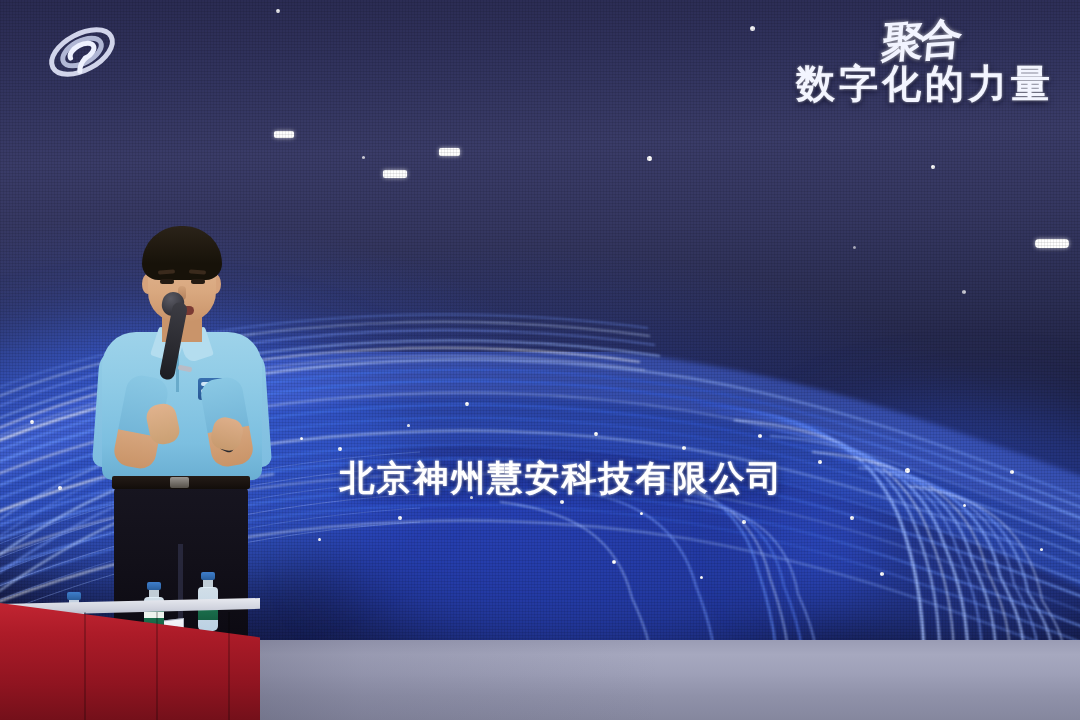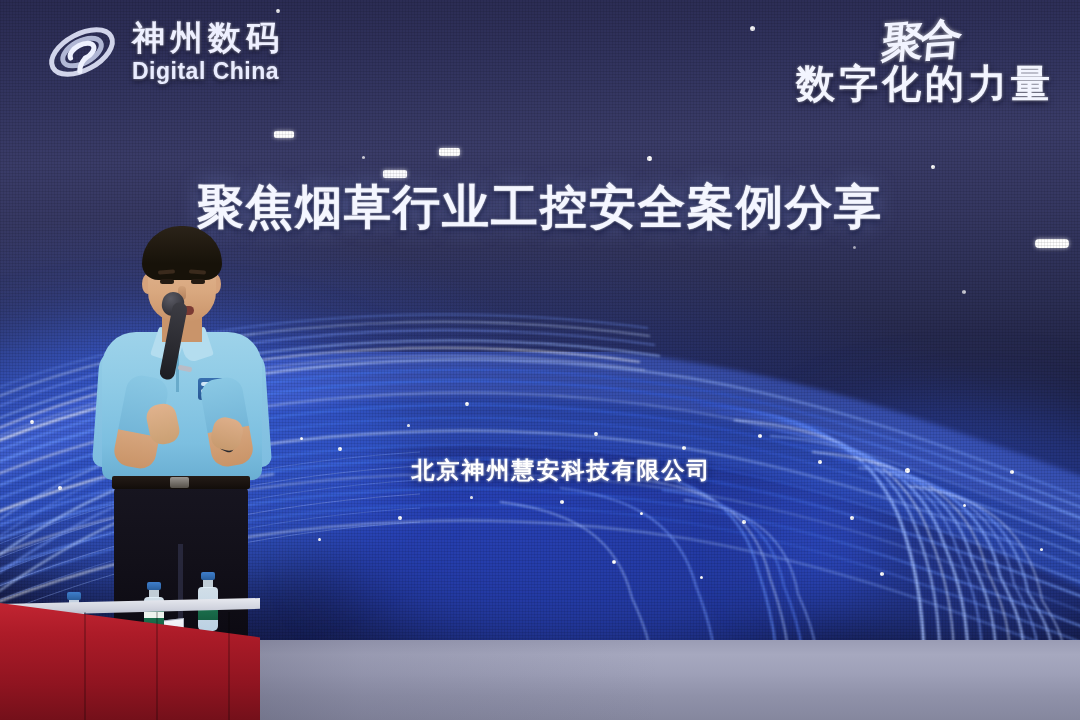--- a/index.html
+++ b/index.html
@@ -68,21 +68,21 @@
   .slide-date{
     position:absolute;left:0;right:0;top:350px;
     text-align:center;
     font-size:26px;font-weight:bold;letter-spacing:1px;
     color:#eef1ff;
     text-shadow:0 0 2px rgba(255,255,255,.7),0 2px 6px rgba(10,14,50,.9);
   }
   .slide-company{
     position:absolute;left:0;right:0;top:455px;
     text-align:center;
-    font-size:23px;font-weight:bold;letter-spacing:2px;
+    font-size:35px;font-weight:bold;letter-spacing:2px;
     color:#ffffff;
     text-shadow:0 0 3px rgba(255,255,255,.8),0 2px 8px rgba(10,20,70,.9);
     padding-left:43px;
   }
 
   
   .brand{
     position:absolute;left:44px;top:18px;
     display:flex;align-items:center;gap:12px;
   }
@@ -381,37 +381,32 @@
     <div class="dot" style="left:612px;top:560px;width:4px;height:4px;"></div>
     <div class="dot" style="left:700px;top:576px;width:3px;height:3px;"></div>
     <div class="dot" style="left:880px;top:572px;width:4px;height:4px;"></div>
     <div class="dot" style="left:1040px;top:548px;width:3px;height:3px;"></div>
     <div class="dot" style="left:238px;top:462px;width:3px;height:3px;"></div>
     <div class="dot" style="left:58px;top:486px;width:4px;height:4px;"></div>
     <div class="dot" style="left:30px;top:420px;width:4px;height:4px;"></div>
 
     <div class="led-grid"></div>
 
-    <div class="slide-title">聚焦烟草行业工控安全案例分享</div>
     <div class="slide-company">北京神州慧安科技有限公司</div>
 
     <div class="brand">
       <span class="brand-mark">
         <svg width="76" height="68" viewBox="0 0 76 68" aria-hidden="true">
           <g transform="rotate(-28 38 34)">
             <ellipse cx="38" cy="34" rx="33" ry="18" fill="none" stroke="#dfe3f7" stroke-width="5" opacity=".92"></ellipse>
             <ellipse cx="38" cy="34" rx="21" ry="11" fill="none" stroke="#c8cfeb" stroke-width="5" opacity=".85"></ellipse>
             <path d="M25 34 a13 7 0 1 1 13 7" fill="none" stroke="#eef1ff" stroke-width="5" stroke-linecap="round"></path>
             <path d="M38 41 q-8 3 -11 9" fill="none" stroke="#eef1ff" stroke-width="5" stroke-linecap="round"></path>
           </g>
         </svg>
-      </span>
-      <span class="brand-text">
-        <span class="brand-cn">神州数码</span>
-        <span class="brand-en">Digital China</span>
       </span>
     </div>
 
     <div class="slogan">
       <div><span class="slogan-brush">聚合</span></div>
       <div class="slogan-sub">数字化的力量</div>
     </div>
   </div>
 
   <div class="floor">

